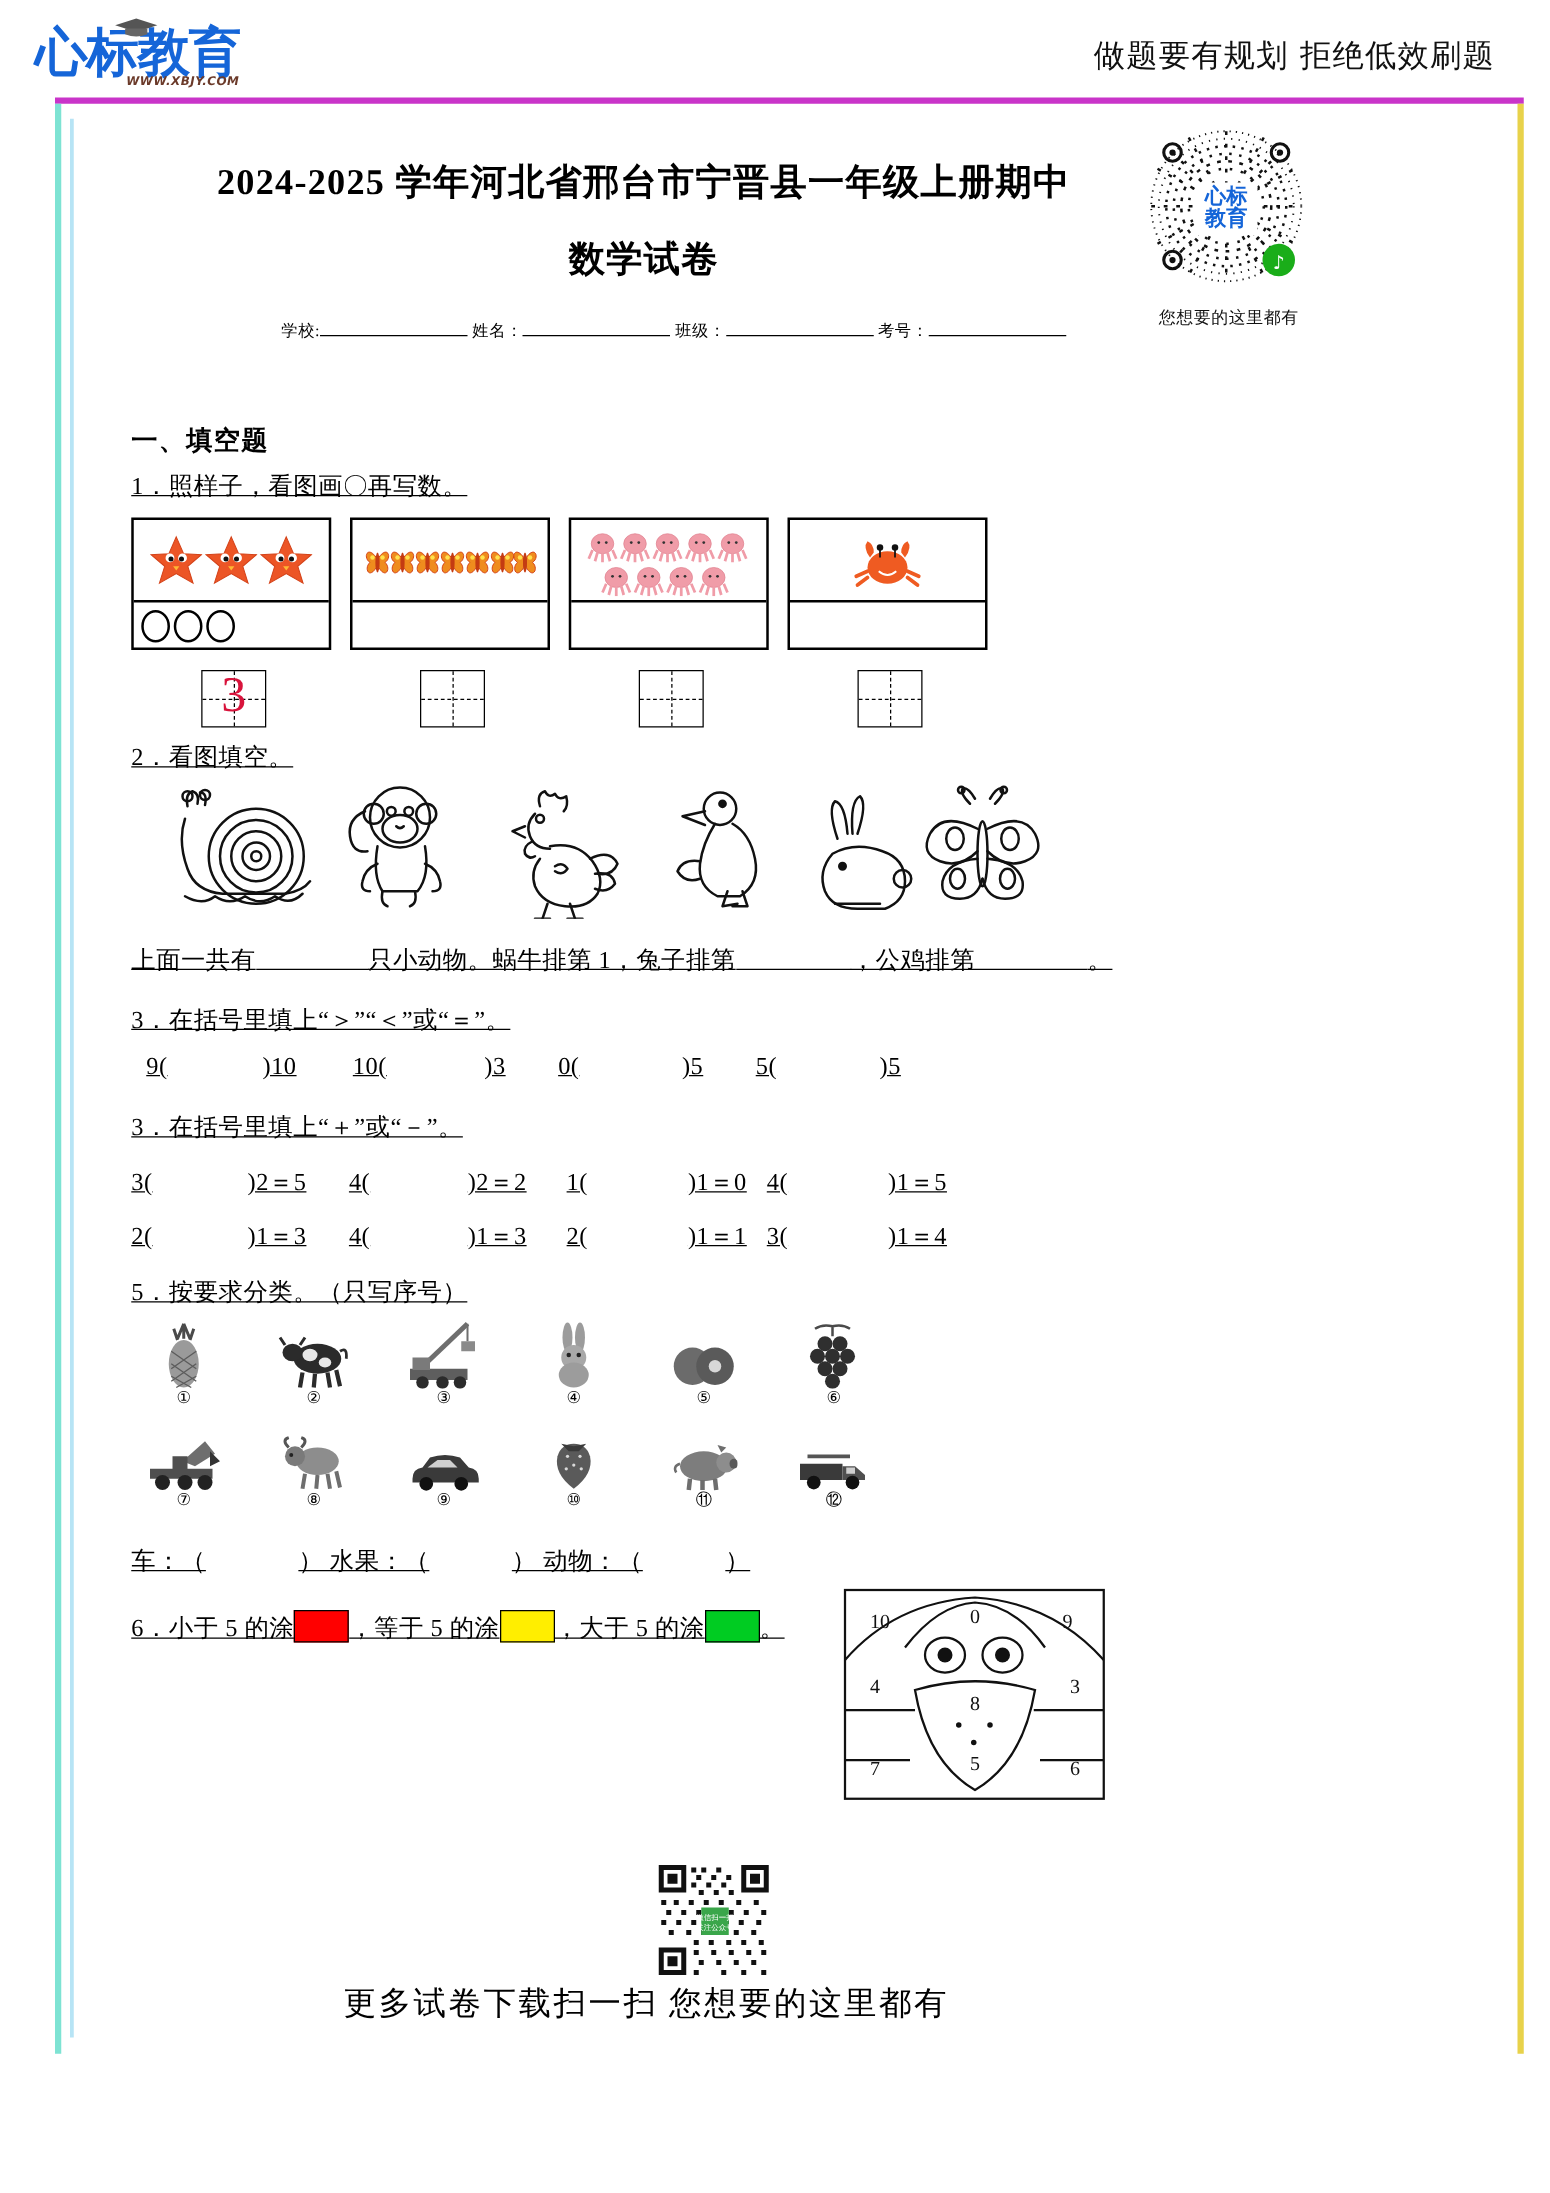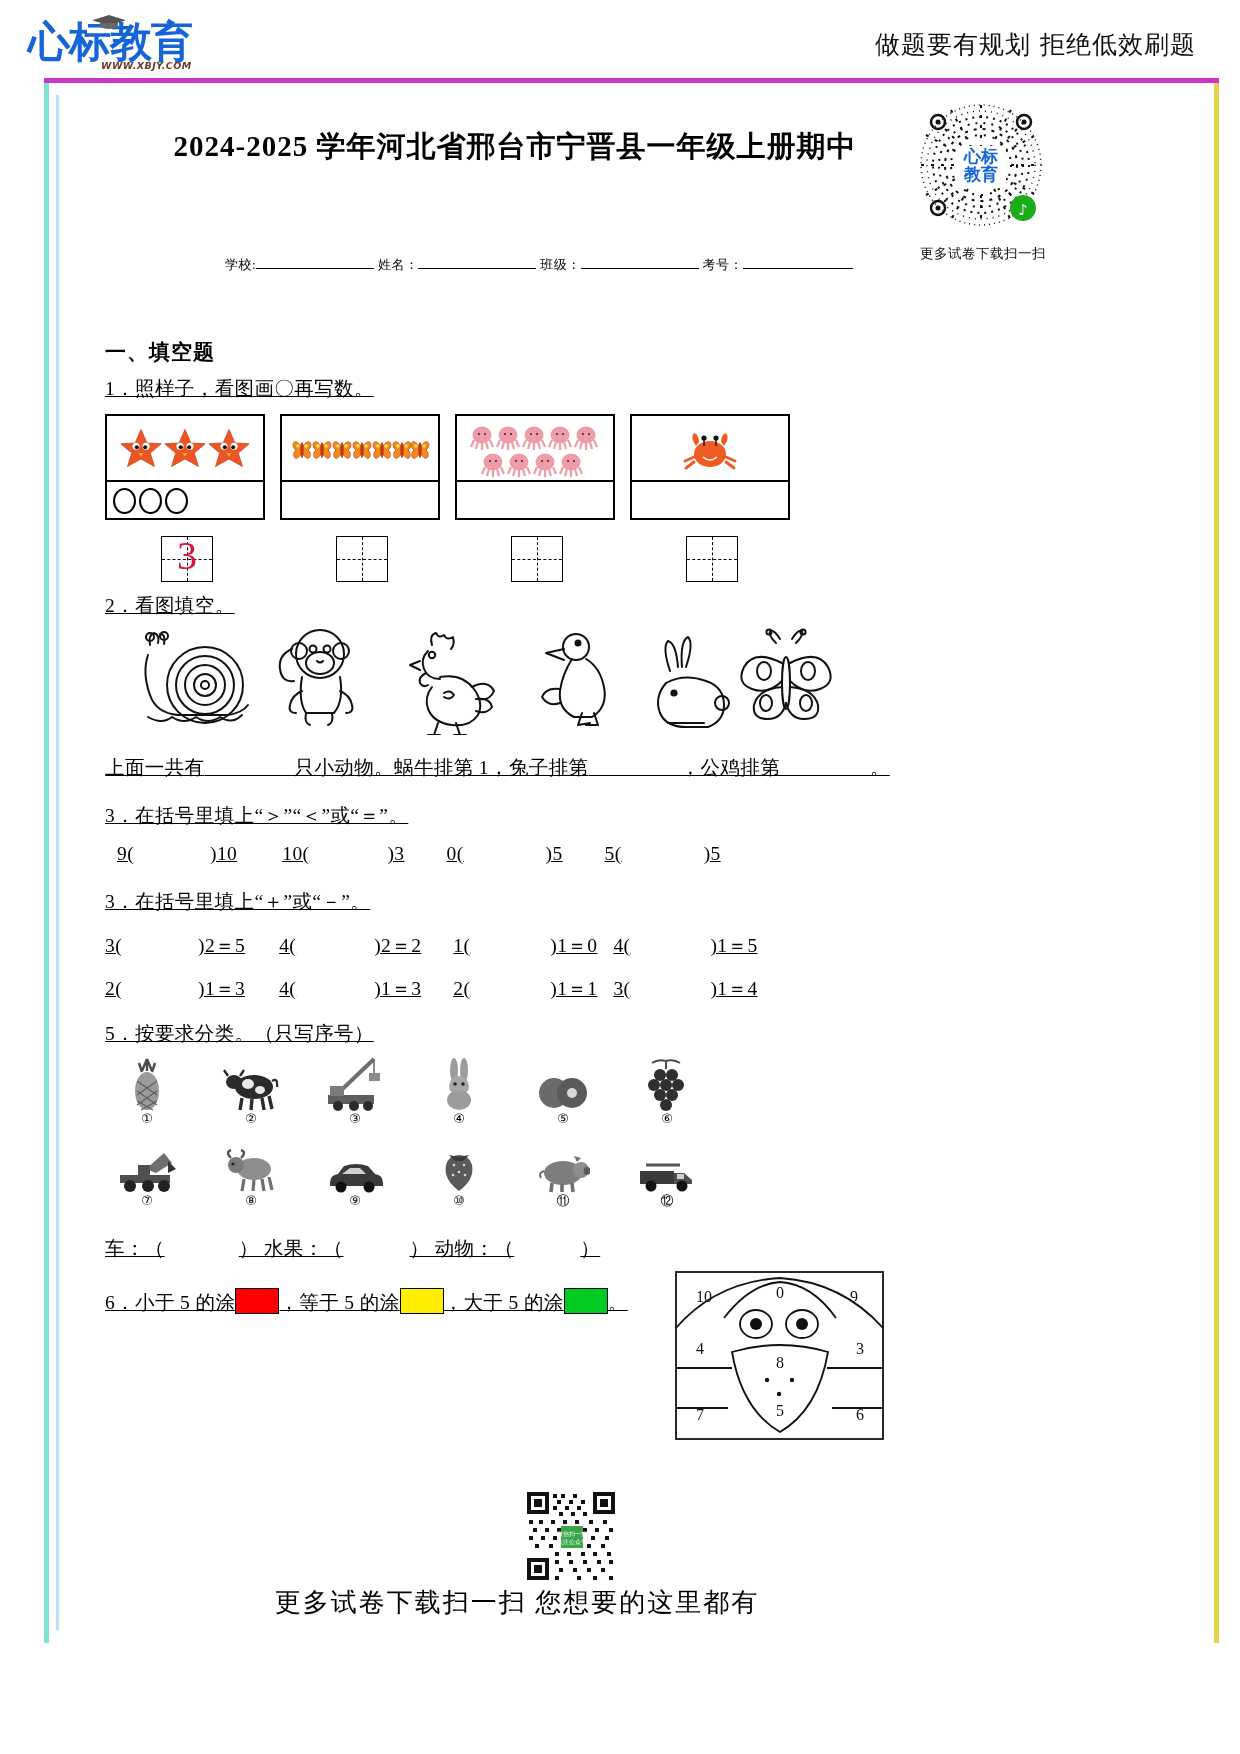--- a/index.html
+++ b/index.html
@@ -128,20 +128,21 @@
     <div class="slogan">做题要有规划 拒绝低效刷题</div>
   </div>
   <div class="magenta-rule"></div>
 
   <div class="frame-left"></div>
   <div class="frame-left2"></div>
   <div class="frame-right"></div>
 
   <div class="title">
     <span>2024-2025 学年河北省邢台市宁晋县一年级上册期中</span>
+    <span>数学试卷</span>
   </div>
 
   <svg class="qr" viewBox="0 0 130 130">
     <g fill="#111">
       <g id="dots"></g>
     </g>
 
     <g fill="#111">
 
       <circle cx="65" cy="65" r="60" fill="none" stroke="#111" stroke-width="1.5" stroke-dasharray="1 4"></circle>
@@ -166,21 +167,21 @@
       <circle cx="108" cy="22" r="2.5"></circle>
       <circle cx="22" cy="108" r="7" fill="none" stroke="#111" stroke-width="2.5"></circle>
       <circle cx="22" cy="108" r="2.5"></circle>
     </g>
     <rect x="40" y="46" width="50" height="42" fill="#fff"></rect>
     <text x="65" y="62" text-anchor="middle" font-size="17" font-weight="bold" fill="#1565d8" font-family="DejaVu Sans, sans-serif">心标</text>
     <text x="65" y="80" text-anchor="middle" font-size="17" font-weight="bold" fill="#1565d8" font-family="DejaVu Sans, sans-serif">教育</text>
     <circle cx="107" cy="108" r="13" fill="#1aad19"></circle>
     <text x="107" y="115" text-anchor="middle" font-size="15" fill="#fff" font-family="DejaVu Sans, sans-serif">♪</text>
   </svg>
-  <div class="qr-label">更多试卷下载扫一扫</div>
+  <div class="qr-label">您想要的这里都有</div>
 
   <div class="infoline">
     <span>学校:</span><span class="blank-u" style="width:118px"></span>
     <span>姓名：</span><span class="blank-u" style="width:118px"></span>
     <span>班级：</span><span class="blank-u" style="width:118px"></span>
     <span>考号：</span><span class="blank-u" style="width:110px"></span>
   </div>
 
   <div class="sec-head" style="left:105px;top:338px;">一、填空题</div>
 

